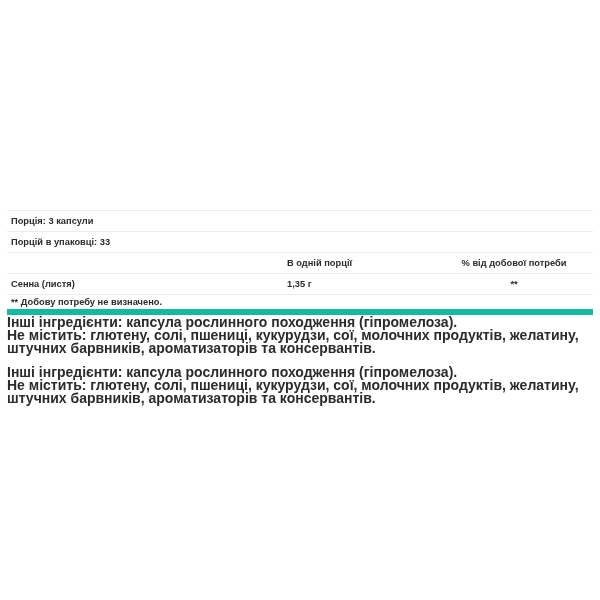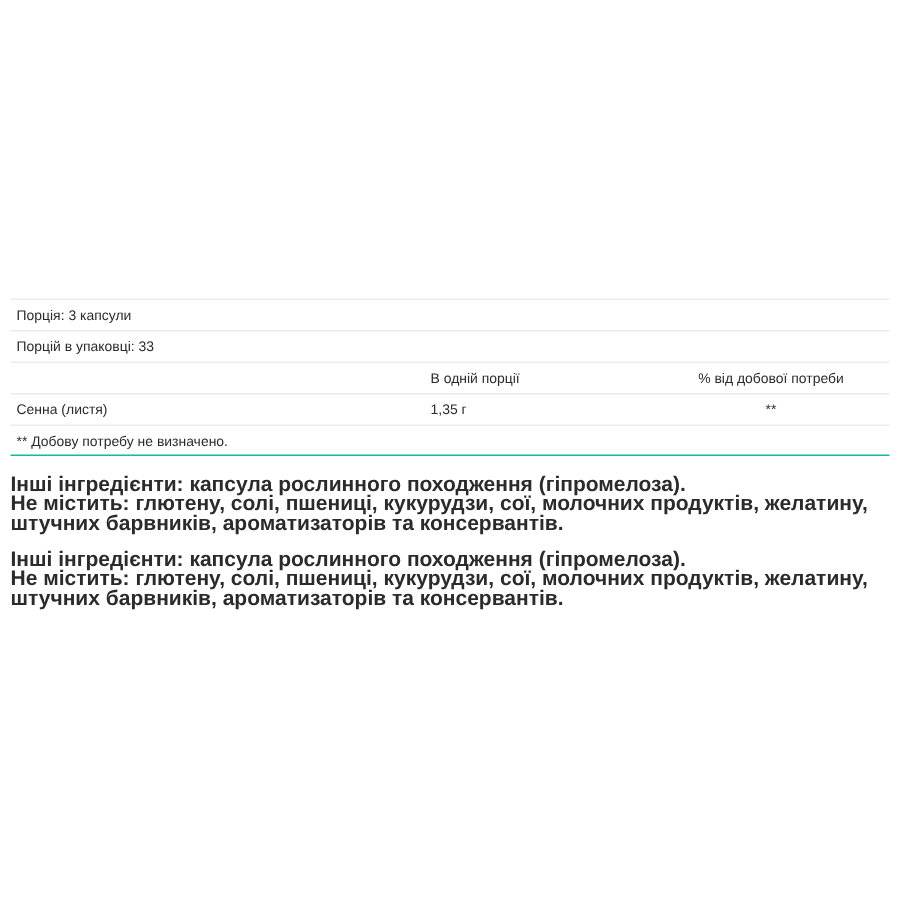--- a/index.html
+++ b/index.html
@@ -1,20 +1,20 @@
 <!DOCTYPE html>
 <html><head>
 <meta charset="utf-8">
 <style>
   html, body { margin:0; padding:0; background:#ffffff; }
   body { width:600px; height:600px; position:relative; overflow:hidden;
          font-family:"Liberation Sans", "DejaVu Sans", sans-serif; color:#2b2b2b; }
-  .facts { position:absolute; left:7px; top:199px; width:586px; font-size:9.3px; font-weight:normal; }
+  .facts { position:absolute; left:7px; top:210px; width:586px; font-size:9.3px; font-weight:bold; }
   .row { display:flex; align-items:center; height:21px; border-top:1px solid #ececec; box-sizing:border-box; }
-  .row.last { border-bottom:1px solid #14b8a6; }
+  .row.last { border-bottom:6px solid #14b8a6; }
   .c1 { width:276px; padding-left:4px; }
   .c2 { width:148px; }
   .c3 { flex:1;text-align:center; }
   .ingredients { position:absolute; left:7px; top:316px; width:590px; font-size:14px; font-weight:bold; line-height:13px; }
   .ingredients p { margin:0 0 11px 0; }
 </style>
 </head>
 <body>
 
 <div class="facts">

